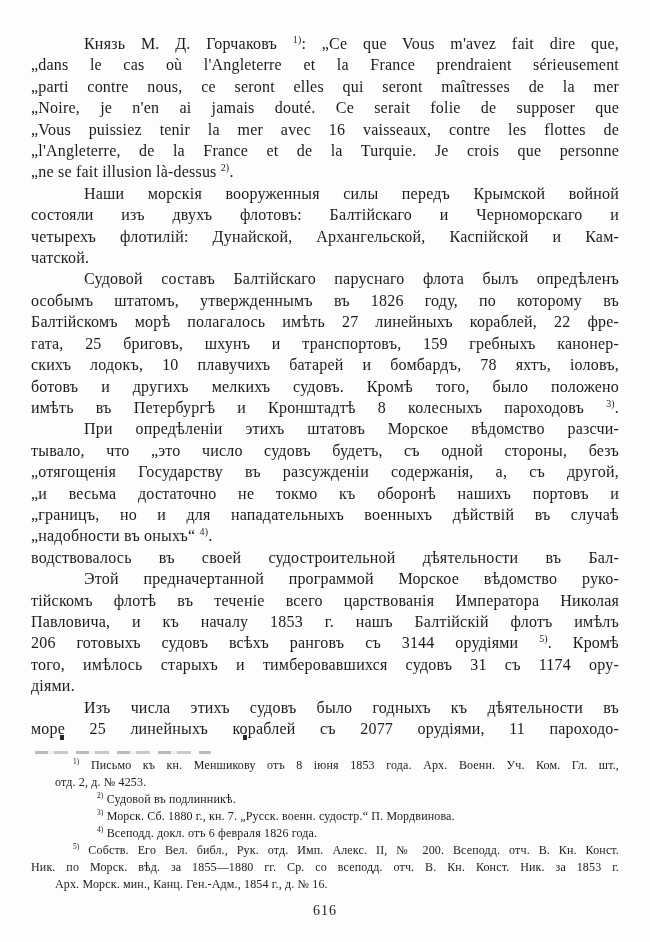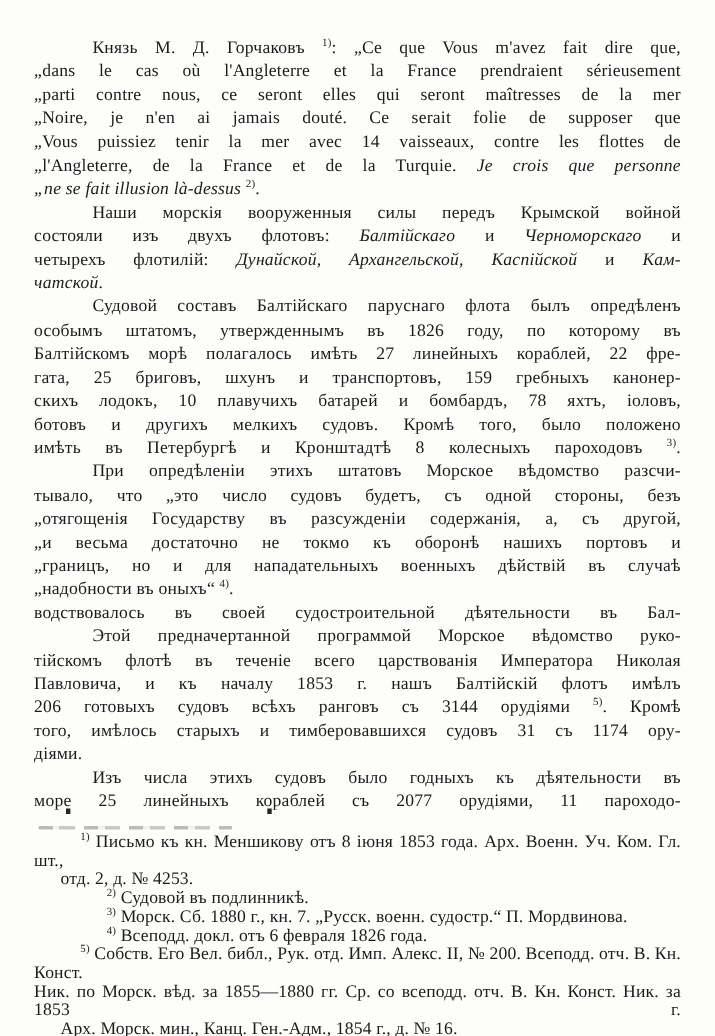--- a/index.html
+++ b/index.html
@@ -20,21 +20,21 @@
   #main-text .line {
     font-size: 16px;
     line-height: 21.4px;
     text-align: justify;
     text-align-last: justify;
     white-space: normal;
     letter-spacing: 0.2px;
   }
   #main-text .line.indent { text-indent: 53px; }
   #main-text .line.short { text-align-last: left; }
-  .it { font-style: italic; }
+  .it { }
   sup {
     font-size: 62%;
     vertical-align: super;
     line-height: 0;
   }
   
   .sep-zone {
     position: relative;
     height: 18px;
   }
@@ -47,21 +47,21 @@
       rgba(80,80,80,0.38) 0 13px,
       rgba(80,80,80,0.07) 13px 19px,
       rgba(80,80,80,0.30) 19px 33px,
       rgba(80,80,80,0.00) 33px 41px);
   }
   .speck { position: absolute; background: #262626; }
   .speck.s1 { left: 29px; top: -4px; width: 4px; height: 5px; }
   .speck.s2 { left: 212px; top: -4px; width: 4px; height: 5px; }
   
   #footnotes .line {
-    font-size: 16px;
+    font-size: 12px;
     line-height: 17px;
     text-align: justify;
     text-align-last: justify;
     letter-spacing: 0.15px;
   }
   #footnotes .line.indent { text-indent: 42px; }
   #footnotes .line.short { text-align-last: left; margin-left: 24px; }
   
   .page-number {
     margin-top: 10px;
@@ -74,21 +74,21 @@
 </head>
 <body>
 
 <div class="page">
   <main id="main-text">
       <div>
         <div class="line indent"><span>Князь М. Д. Горчаковъ </span><sup>1)</sup><span>: „Ce que Vous m'avez fait dire que,</span></div>
         <div class="line"><span>„dans le cas où l'Angleterre et la France prendraient sérieusement</span></div>
         <div class="line"><span>„parti contre nous, ce seront elles qui seront maîtresses de la mer</span></div>
         <div class="line"><span>„Noire, je n'en ai jamais douté. Ce serait folie de supposer que</span></div>
-        <div class="line"><span>„Vous puissiez tenir la mer avec 14 vaisseaux, contre les flottes de</span></div>
+        <div class="line"><span>„Vous puissiez tenir la mer avec 16 vaisseaux, contre les flottes de</span></div>
         <div class="line"><span>„l'Angleterre, de la France et de la Turquie. </span><span class="it">Je crois que personne</span></div>
         <div class="line short"><span class="it">„ne se fait illusion là-dessus </span><sup>2)</sup><span>.</span></div>
       </div>
       <div>
         <div class="line indent"><span>Наши морскія вооруженныя силы передъ Крымской войной</span></div>
         <div class="line"><span>состояли изъ двухъ флотовъ: </span><span class="it">Балтійскаго</span><span> и </span><span class="it">Черноморскаго</span><span> и</span></div>
         <div class="line"><span>четырехъ флотилій: </span><span class="it">Дунайской, Архангельской, Каспійской</span><span> и </span><span class="it">Кам-</span></div>
         <div class="line short"><span class="it">чатской</span><span>.</span></div>
       </div>
       <div>

